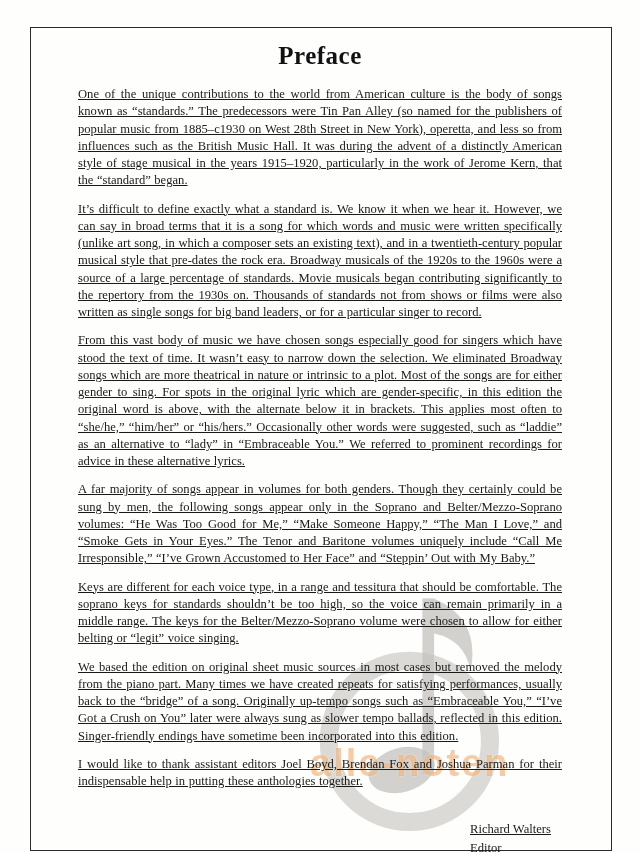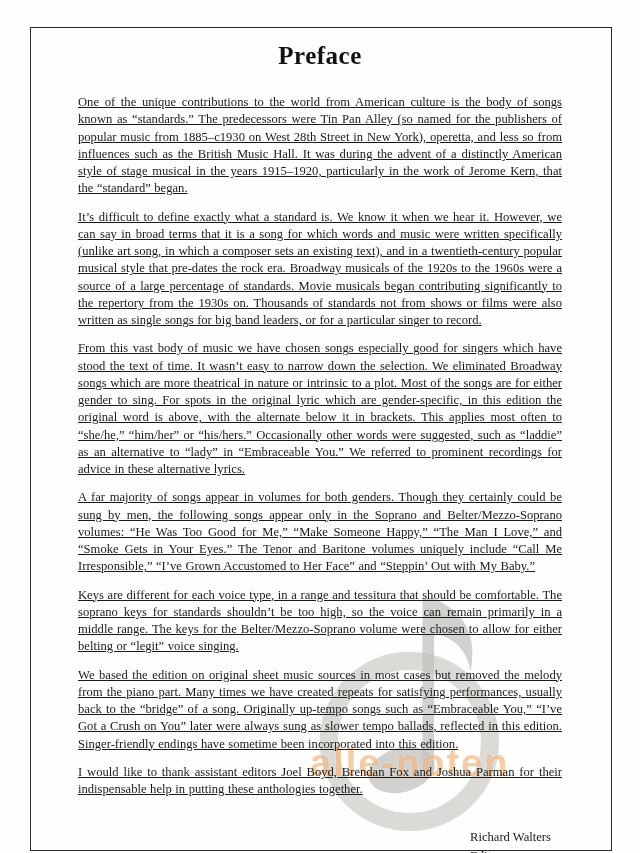--- a/index.html
+++ b/index.html
@@ -29,38 +29,38 @@
     position: absolute;
     left: 78px;
     right: 78px;
     top: 42px;
   }
   .title {
     text-align: center;
     font-size: 25px;
     font-weight: bold;
     letter-spacing: 0.5px;
-    margin: 0 0 24px 0;
+    margin: 0 0 16px 0;
     color: #111;
   }
   .para {
     font-size: 12.6px;
     line-height: 1.37;
     text-align: justify;
     margin: 0 0 11px 0;
     word-spacing: 0.4px;
     text-decoration: underline;
   }
   .signature {
     margin-top: 30px;
     margin-left: 392px;
     font-size: 12.6px;
     line-height: 1.5;
   }
-  .signature div { white-space: nowrap; }
+  .signature div { white-space: nowrap; text-decoration: underline; }
   .watermark {
     position: absolute;
     left: 295px;
     top: 575px;
     width: 260px;
     height: 260px;
     pointer-events: none;
   }
   .watermark-text {
     position: absolute;

